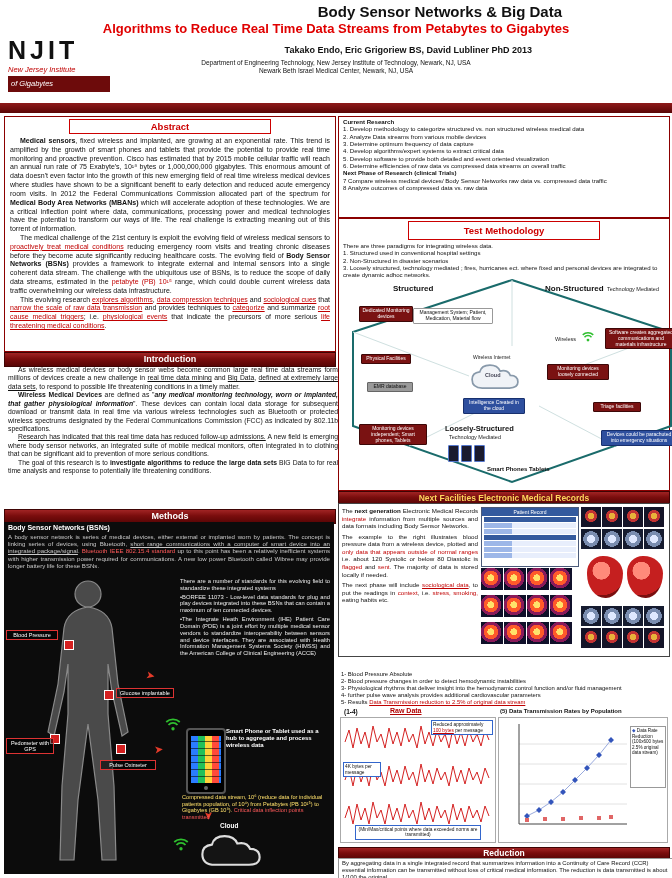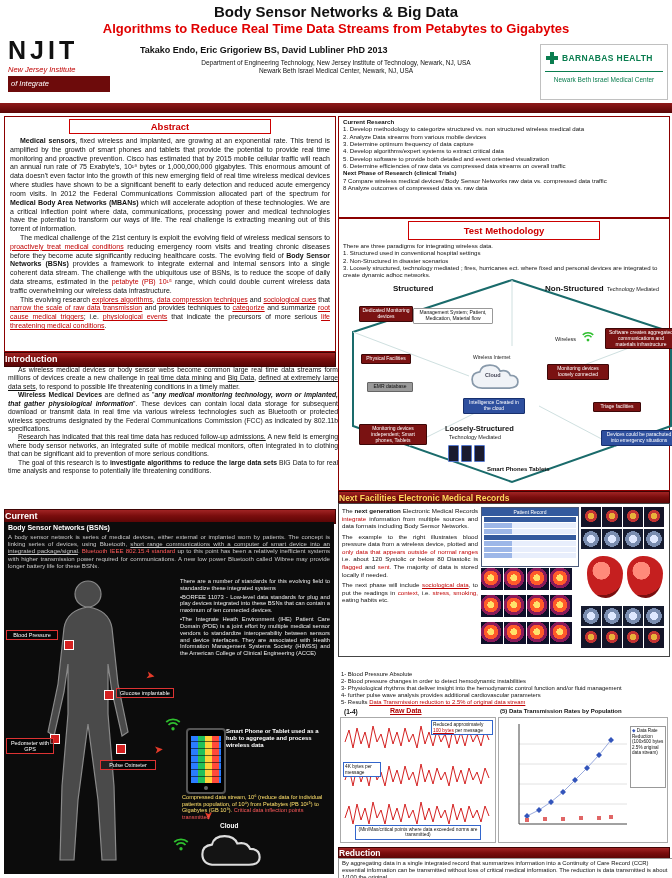--- a/index.html
+++ b/index.html
@@ -1,19 +1,19 @@
 <!DOCTYPE html>
 <html><head>
 <meta charset="utf-8">
 <style>
   html,body{margin:0;padding:0;}
   body{width:672px;height:878px;background:#fff;font-family:"Liberation Sans",sans-serif;color:#111;}
   #poster{position:relative;width:672px;height:878px;background:#fff;overflow:hidden;}
   .abs{position:absolute;}
-  .bar{background:linear-gradient(180deg,#a12424 0%,#7a0d0d 45%,#580505 100%);color:#fff;font-weight:bold;text-align:left;border:1px solid #3f0404;}
+  .bar{background:linear-gradient(180deg,#a12424 0%,#7a0d0d 45%,#580505 100%);color:#fff;font-weight:bold;text-align:center;border:1px solid #3f0404;}
   .secbox{border:1px solid #8b0000;background:#fff;}
   .titlebox{border:1px solid #c00;color:#c00;font-weight:bold;text-align:center;margin:2px auto 1px auto;background:#fff;}
   .para{margin:0;text-indent:10px;}
   .seg-bold{font-weight:bold;}
   .seg-red{color:#c00000;}
   .seg-redu{color:#c00000;text-decoration:underline;}
   .seg-u{text-decoration:underline;}
   .seg-boldital{font-weight:bold;font-style:italic;}
   .seg-uw{text-decoration:underline;}
   .seg-redw{color:#ff5a5a;}
@@ -34,41 +34,32 @@
   .petscan{width:22px;height:22px;display:inline-block;margin:0 1px 1px 0;background:radial-gradient(circle at 45% 45%,#ffe26a 0 20%,#ff5a2a 21% 42%,#8a1a5a 43% 60%,#10102a 61% 100%);}
   .heart{width:36px;height:42px;display:inline-block;margin:2px;background:radial-gradient(circle at 40% 35%,#ff8a7a 0 25%,#c51f1f 26% 70%,#7a0f0f 71% 100%);border-radius:45% 55% 48% 52%/40% 42% 60% 58%;}
   .annbox{position:absolute;border:1px solid #3366cc;background:#fff;font-size:4.8px;line-height:1.15;padding:1px;color:#111;}
 </style>
 </head>
 <body>
 
 <div id="poster">
 
   <div class="abs" style="left:0;top:0;width:672px;height:103px">
-    <div class="abs" style="left:110px;right:110px;top:3px;text-align:center;font-size:15px;font-weight:bold">Body Sensor Networks &amp; Big Data</div>
+    <div class="abs" style="left:110px;right:110px;top:3px;text-align:right;font-size:15px;font-weight:bold">Body Sensor Networks &amp; Big Data</div>
     <div class="abs" style="left:40px;right:40px;top:21px;text-align:center;font-size:13px;font-weight:bold;color:#e00000">Algorithms to Reduce Real Time Data Streams from Petabytes to Gigabytes</div>
-    <div class="abs" style="left:140px;right:140px;top:45px;text-align:left;font-size:9px;font-weight:bold">Takako Endo, Eric Grigoriew BS,  David Lubliner PhD    2013</div>
+    <div class="abs" style="left:140px;right:140px;top:45px;text-align:right;font-size:9px;font-weight:bold">Takako Endo, Eric Grigoriew BS,  David Lubliner PhD    2013</div>
     <div class="abs" style="left:140px;right:140px;top:59px;text-align:center;font-size:6.5px">Department of  Engineering Technology, New Jersey Institute of Technology, Newark, NJ, USA</div>
     <div class="abs" style="left:140px;right:140px;top:67px;text-align:center;font-size:6.5px">Newark Beth Israel Medical Center, Newark, NJ, USA</div>
 
     <div class="abs" style="left:8px;top:38px;width:122px;height:65px">
       <div style="font-family:Liberation Sans, sans-serif;font-size:25px;font-weight:bold;letter-spacing:4px;line-height:1">NJIT</div>
       <div style="font-size:7.5px;font-style:italic;color:#c00000;margin-top:2px">New Jersey Institute</div>
-      <div style="font-size:7.5px;font-style:italic;color:#fff;background:#6d0b0b;width:96px;margin-top:2px;padding:3px 3px 4px 3px">of Integrate</div>
-    </div>
-
-    <div class="abs" style="left:540px;top:44px;width:126px;height:54px;border:1px solid #c0c0c0;background:#fff">
-      <svg class="abs" style="left:4px;top:6px" width="14" height="14">
-        <rect x="5" y="1" width="4" height="12" fill="#0a7d4f"></rect>
-          <rect x="1" y="5" width="12" height="4" fill="#0a7d4f"></rect>
-      </svg>
-      <div class="abs" style="left:21px;top:8px;font-size:8.5px;font-weight:bold;color:#0a7d4f;letter-spacing:.4px">BARNABAS HEALTH</div>
-      <div class="abs" style="left:4px;right:4px;top:26px;border-top:1px solid #0a7d4f"></div>
-      <div class="abs" style="left:2px;right:2px;top:31px;text-align:center;font-size:6.5px;color:#0a7d4f">Newark Beth Israel Medical Center</div>
-    </div>
+      <div style="font-size:7.5px;font-style:italic;color:#fff;background:#6d0b0b;width:96px;margin-top:2px;padding:3px 3px 4px 3px">of Gigabytes</div>
+    </div>
+
   </div>
 
   <div class="abs" style="left:0;top:103px;width:672px;height:10px;background:linear-gradient(180deg,#8e1a1a,#5a0606)"></div>
 
   <div class="abs secbox" style="left:4px;top:116px;width:330px;height:234px">
     <div class="titlebox" style="width:200px;font-size:9.5px;padding:1px 0">Abstract</div>
     <div style="padding:2px 5px;font-size:7px;text-align:justify;line-height:1.26">
       <p class="para"><span class="seg-bold">Medical sensors</span><span>, fixed wireless and implanted, are growing at an exponential rate. This trend is amplified by the growth of smart phones and tablets that provide the potential to provide real time monitoring and proactive prevention. Cisco has estimated that by 2015 mobile cellular traffic will reach an annual run rate of 75 Exabyte's, 10¹⁸ bytes or 1,000,000,000 gigabytes. This enormous amount of data doesn't even factor into the growth of this new emerging field of real time wireless medical devices where studies have shown to be a significant benefit to early detection and reduced acute emergency room visits. In 2012 the Federal Communications Commission allocated part of the spectrum for </span><span class="seg-bold">Medical Body Area Networks (MBANs)</span><span> which will accelerate adoption of these technologies. We are a critical inflection point where data, communications, processing power and medical technologies have the potential to transform our ways of life. The real challenge is extracting meaning out of this torrent of information.</span></p>
       <p class="para"><span>The medical challenge of the 21st century is exploit the evolving field of wireless medical sensors to </span><span class="seg-redu">proactively treat medical conditions</span><span> reducing emergency room visits and treating chronic diseases before they become acute significantly reducing healthcare costs. The evolving field of </span><span class="seg-bold">Body Sensor Networks (BSNs)</span><span> provides a framework to integrate external and internal sensors into a single coherent data stream. The challenge with the ubiquitous use of BSNs, is to reduce the scope of daily data streams, estimated in the </span><span class="seg-red">petabyte (PB) 10¹⁵</span><span> range, which could double current wireless data traffic overwhelming our wireless data infrastructure.</span></p>
       <p class="para"><span>This evolving research </span><span class="seg-redu">explores algorithms</span><span>, </span><span class="seg-redu">data compression techniques</span><span> and </span><span class="seg-redu">sociological cues</span><span> that </span><span class="seg-redu">narrow the scale of raw data transmission</span><span> and provides techniques to </span><span class="seg-redu">categorize</span><span> and summarize </span><span class="seg-redu">root cause medical triggers</span><span>; i.e. </span><span class="seg-redu">physiological events</span><span> that indicate the precursors of more serious </span><span class="seg-redu">life threatening medical conditions</span><span>.</span></p>
@@ -76,21 +67,21 @@
   </div>
 
   <div class="abs bar" style="left:4px;top:352px;width:330px;height:13px;font-size:9px;line-height:13px">Introduction</div>
   <div class="abs" style="left:4px;top:366px;width:330px;height:142px;padding:0 4px;font-size:6.8px;text-align:justify;line-height:1.24">
     <p class="para"><span>As wireless medical devices or body  sensor webs become common large real time data streams form millions of devices create a new challenge in </span><span class="seg-u">real time data mining</span><span> and </span><span class="seg-u">Big Data</span><span>, </span><span class="seg-u">defined at extremely large data sets</span><span>, to respond to possible life threatening conditions in a timely matter.</span></p>
     <p class="para"><span class="seg-bold">Wireless Medical Devices</span><span> are defined as "</span><span class="seg-boldital">any medical monitoring technology, worn or implanted, that gather physiological information</span><span>". These devices can contain local data storage for subsequent download  or  transmit data in real time via various wireless technologies such as Bluetooth or protected wireless spectrums designated by the Federal Communications Commission (FCC) as indicated by 802.11b specifications.</span></p>
     <p class="para"><span class="seg-u">Research has indicated that this real time data has reduced follow-up admissions.</span><span> A new field is emerging where body sensor networks, an integrated suite of mobile medical monitors, often integrated in to clothing that can be significant aid to prevention of more serious conditions.</span></p>
     <p class="para"><span>The goal of this research is to </span><span class="seg-bold">investigate algorithms to reduce the large data sets</span><span> BIG Data to for real time analysis and response to potentially life threatening conditions.</span></p>
   </div>
 
-  <div class="abs bar" style="left:4px;top:509px;width:330px;height:13px;font-size:9px;line-height:13px">Current</div>
+  <div class="abs bar" style="left:4px;top:509px;width:330px;height:13px;font-size:9px;line-height:13px">Methods</div>
   <div class="abs" style="left:4px;top:522px;width:330px;height:352px;background:#0c0c0c;color:#ddd">
     <div class="abs" style="left:4px;top:2px;font-size:7px;font-weight:bold;color:#fff">Body Sensor Networks (BSNs)</div>
     <div class="abs" style="left:4px;top:11px;width:322px;font-size:6.1px;text-align:justify;line-height:1.18;color:#c9c9c9"><span>A body sensor network is series of medical devices, either external or implanted worn by patients. The concept is linking series of devices, using Bluetooth, </span><span class="seg-uw">short range communications with a computer of smart device into an integrated package/signal</span><span>. </span><span class="seg-redw">Bluetooth IEEE 802.15.4 standard</span><span> up to this point has been a relatively inefficient systems with higher transmission power required for communications. A new low power Bluetooth called Wibree may provide longer battery life for these BSNs.</span></div>
 
     <svg class="abs" style="left:2px;top:52px" width="172" height="296" viewBox="0 0 172 296">
       <g fill="#4a4a4a" stroke="#8a8a8a" stroke-width="1.2">
         <circle cx="82" cy="20" r="13"></circle>
         <path d="M82,33 C68,35 60,42 58,54 L52,110 L42,158 L48,162 L58,118 L62,90 L62,140 L56,212 L54,286 L68,286 L72,226 L82,150 L92,226 L96,286 L110,286 L108,212 L102,140 L102,90 L106,118 L116,162 L122,158 L112,110 L106,54 C104,42 96,35 82,33 Z"></path>
       </g>
     </svg>

